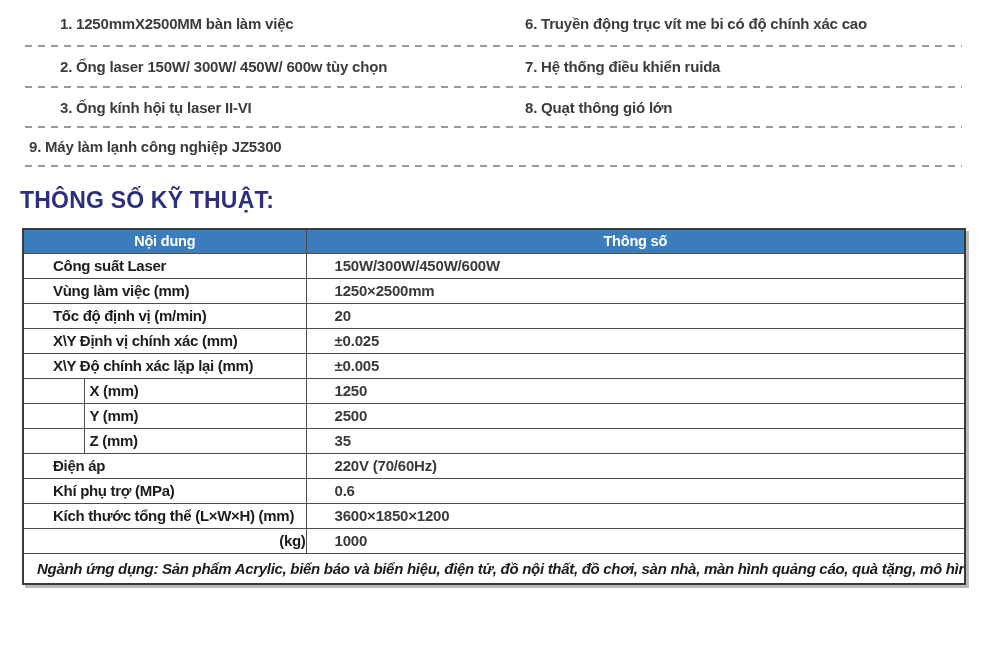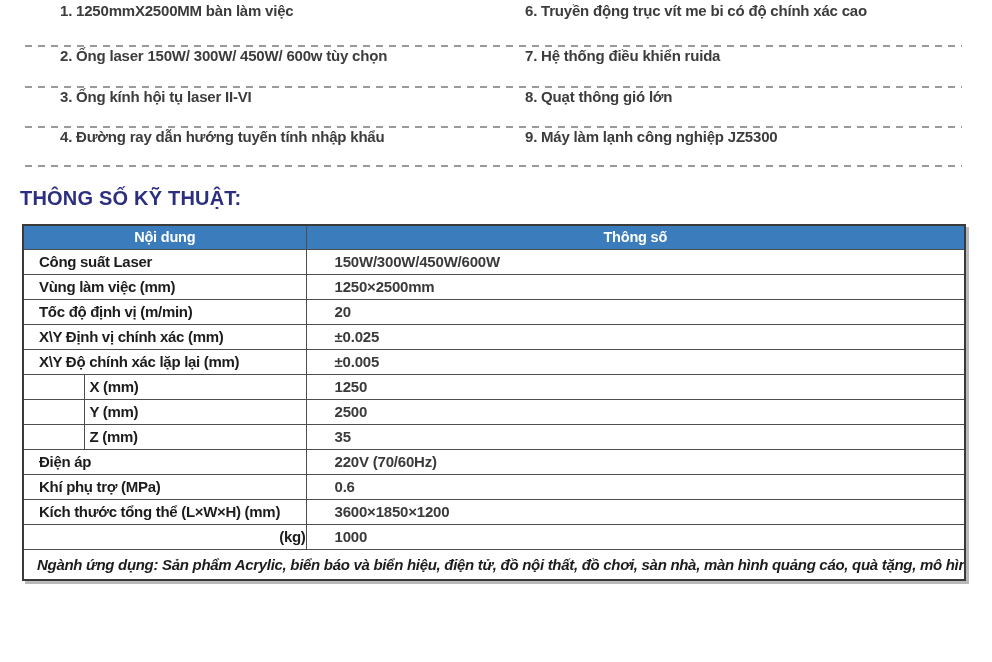--- a/index.html
+++ b/index.html
@@ -6,42 +6,42 @@
   html, body { background: #ffffff; }
   body {
     font-family: "Liberation Sans", "DejaVu Sans", sans-serif;
     width: 992px; height: 662px; overflow: hidden;
     color: #3e3e3e;
   }
   .page { width: 992px; height: 662px; background: #fff; position: relative; }
 
   
   .features { padding-top: 2px; }
-  .feature-row { display: flex; align-items: flex-start; }
+  .feature-row { display: flex; align-items: center; }
   .feature-row.r1 { height: 43px; }
   .feature-row.r2 { height: 39px; }
   .feature-row.r3 { height: 38px; }
   .feature-row.r4 { height: 37px; }
   .feature-row.r5 { height: 40px; }
   .feature-cell {
     flex: 0 0 50%;
     font-size: 15px; font-weight: bold; color: #3c3c3c;
     letter-spacing: -0.2px; white-space: nowrap;
   }
   .feature-cell.left  { padding-left: 60px; }
   .feature-cell.right { padding-left: 29px; }
   .dashed-divider {
     height: 2px; margin: 0 30px 0 25px;
     background: repeating-linear-gradient(90deg, #9a9a9a 0 7px, transparent 7px 13px);
   }
 
   
   .section-title {
     margin: 20px 0 0 20px;
-    font-size: 20px; font-weight: bold;
+    font-size: 23px; font-weight: bold;
     color: var(--title-color, #2b2f7e);
     letter-spacing: 0.2px;
   }
 
   
   .spec-table-wrap { margin: 14px 26px 0 22px; }
   table.spec {
     width: 944px; table-layout: fixed; border-collapse: collapse;
     border: 2px solid #3a3a3a;
     box-shadow: 3px 3px 0 #b9b9b9;
@@ -57,21 +57,21 @@
   }
   table.spec th {
     height: 24px;
     background: var(--header-bg, #3b7cbd);
     color: #ffffff; font-size: 14.5px; font-weight: bold;
     text-align: center; letter-spacing: -0.2px;
   }
   table.spec td { height: 25px; font-size: 15px; }
   td.label {
     font-weight: bold; color: #1c1c1c;
-    padding-left: 15px; letter-spacing: -0.3px;
+    padding-left: 29px; letter-spacing: -0.3px;
   }
   td.label.sub    { padding-left: 5px; }
   td.label.indent { padding-left: 35px; text-align: right; }
   td.spacer { background: #fff; }
   td.value {
     font-weight: bold; color: #3a3a3a;
     padding-left: 28px; font-size: 14.5px; letter-spacing: -0.2px;
   }
   td.footer-cell {
     height: 48px; white-space: normal;
@@ -95,21 +95,20 @@
       <div class="feature-cell left">2. Ống laser 150W/ 300W/ 450W/ 600w tùy chọn</div>
       <div class="feature-cell right">7. Hệ thống điều khiển ruida</div>
     </div>
     <div class="dashed-divider"></div>
     <div class="feature-row r3">
       <div class="feature-cell left">3. Ống kính hội tụ laser II-VI</div>
       <div class="feature-cell right">8. Quạt thông gió lớn</div>
     </div>
     <div class="dashed-divider"></div>
     <div class="feature-row r4">
-      <div class="feature-cell left">4. Đường ray dẫn hướng tuyến tính nhập khẩu</div>
       <div class="feature-cell right">9. Máy làm lạnh công nghiệp JZ5300</div>
     </div>
     <div class="dashed-divider"></div>
   </div>
 
   <div class="section-title">THÔNG SỐ KỸ THUẬT:</div>
 
   <div class="spec-table-wrap">
     <table class="spec">
       <colgroup>

